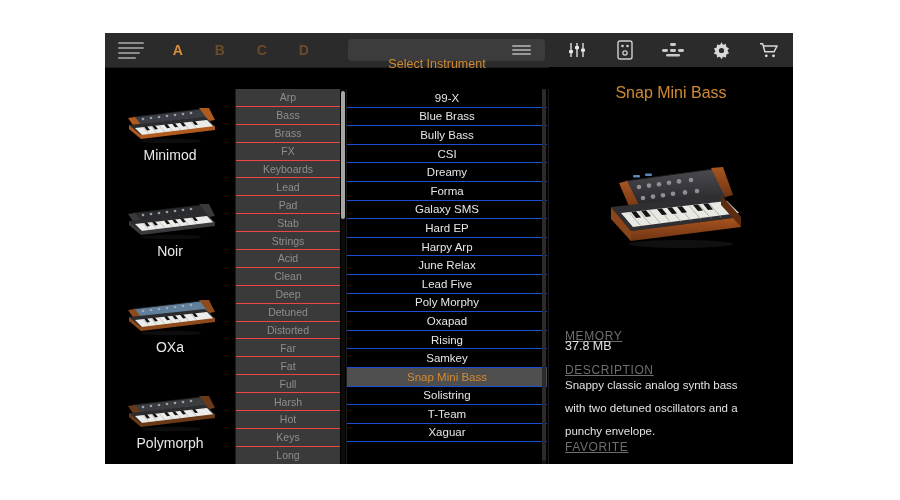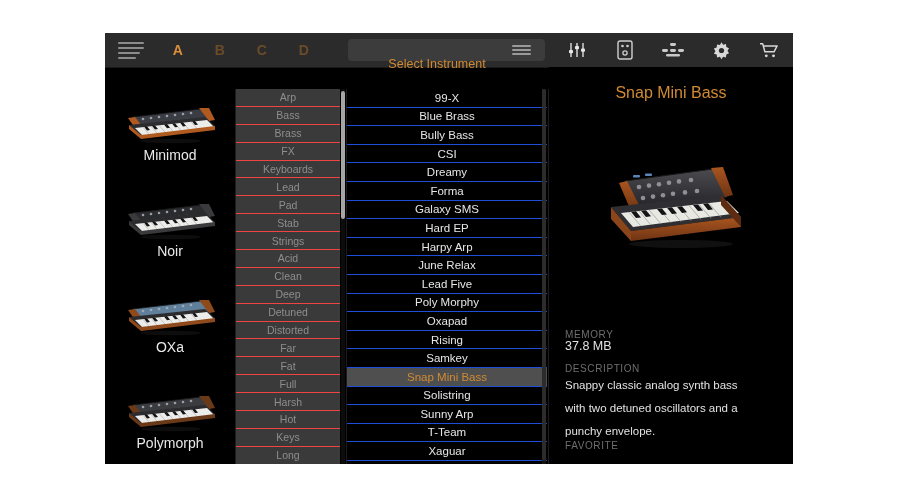--- a/index.html
+++ b/index.html
@@ -98,21 +98,21 @@
   
   .detail{
     position:absolute;left:444px;top:34px;width:244px;height:397px;
     background:#000;overflow:hidden;
   }
   .detail-title{
     position:absolute;left:0;top:17px;width:244px;text-align:center;
     color:#d08a33;font-size:16px;
   }
   .detail-img{position:absolute;left:32px;top:84px;width:180px;height:100px;}
-  .meta-label{position:absolute;color:#6e6e6e;font-size:10px;letter-spacing:.6px;}
+  .meta-label{position:absolute;color:#6e6e6e;font-size:12px;letter-spacing:.6px;text-decoration:underline;}
   .meta-value{position:absolute;color:#e2e2e2;font-size:12.5px;}
   .meta-desc{position:absolute;color:#e2e2e2;font-size:11.5px;line-height:23px;width:175px;}
 </style>
 </head>
 <body>
 
 <div id="app">
 
   <div class="toolbar">
     <div class="tb-hamburger">
@@ -422,21 +422,20 @@
       <div class="preset-item">Hard EP</div>
       <div class="preset-item">Harpy Arp</div>
       <div class="preset-item">June Relax</div>
       <div class="preset-item">Lead Five</div>
       <div class="preset-item">Poly Morphy</div>
       <div class="preset-item">Oxapad</div>
       <div class="preset-item">Rising</div>
       <div class="preset-item">Samkey</div>
       <div class="preset-item selected">Snap Mini Bass</div>
       <div class="preset-item">Solistring</div>
-      <div class="preset-item">Sunny Arp</div>
       <div class="preset-item">T-Team</div>
       <div class="preset-item">Xaguar</div>
     </div>
   <div class="presets-sb-track"></div>
   <div class="presets-sb-thumb"></div>
 
   <div class="col-divider" style="left:443px;"></div>
 
   <div class="detail">
     <div class="detail-title">Snap Mini Bass</div>

